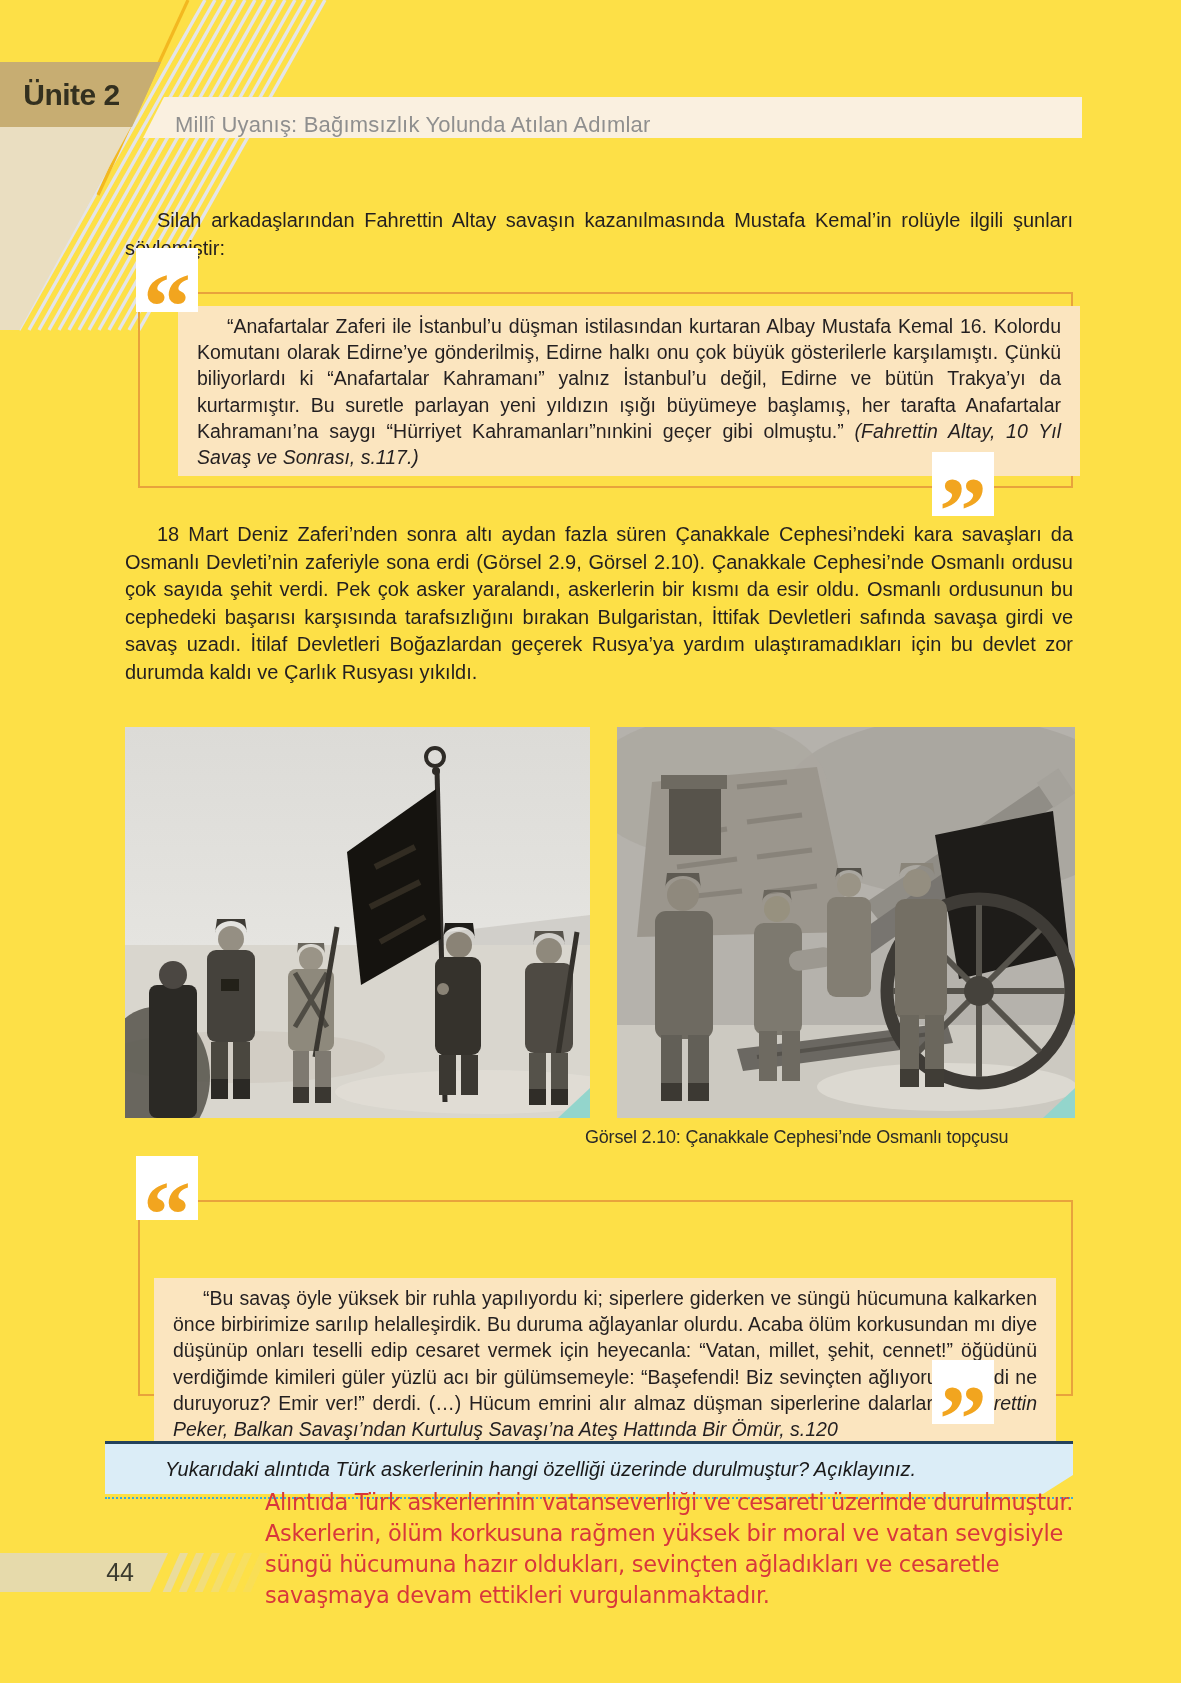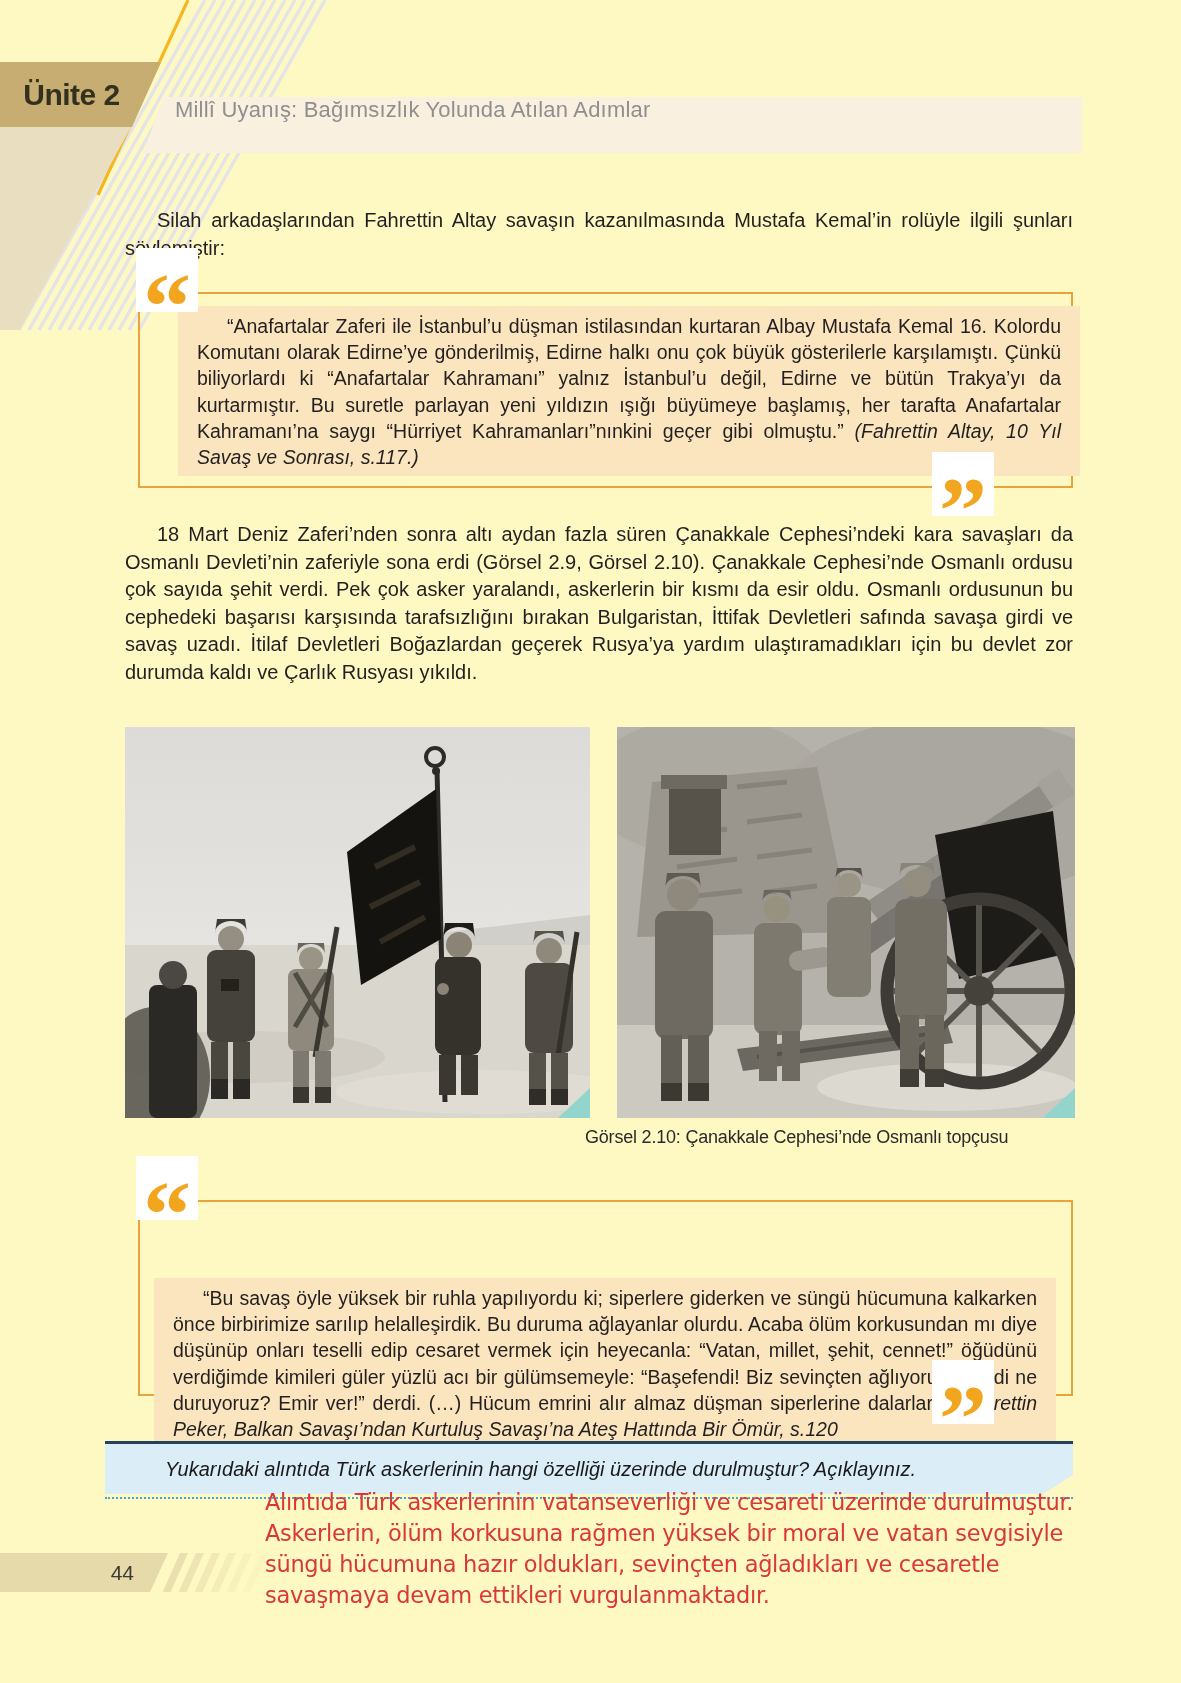--- a/index.html
+++ b/index.html
@@ -4,40 +4,40 @@
 <style>
   :root{
     --c-tan:#C7AD72; --c-wedge:#EADEC1; --c-band:#FAF0E0; --c-gold:#F3B820;
     --c-orange:#F2A51F; --c-qborder:#E8A33C; --c-cream:#FBE5BF;
     --c-teal:#93D5CC; --c-navy:#24425C; --c-qbox:#DBEDF7; --c-dot:#3FA9DC;
     --c-red:#D8373B; --c-pband:#E6DAAB; --c-text:#231F20;
   }
   html,body{margin:0;padding:0;background:#f2f2f2;}
   .page{
     position:relative; width:1181px; height:1683px; margin:0 auto;
-    background:#fef9c3; overflow:hidden;
+    background:#fde047; overflow:hidden;
     font-family:"Liberation Sans", sans-serif; color:var(--c-text);
   }
   .abs{position:absolute;}
   
   .hdr-svg{left:0; top:0;}
   .unit-block{
     left:0; top:62px; width:161px; height:65px; background:var(--c-tan);
     clip-path:polygon(0 0,100% 0,calc(100% - 29px) 100%,0 100%);
     display:flex; align-items:center; justify-content:center;
   }
   .unit-block span{font-size:30px; font-weight:bold; color:#33301F; letter-spacing:-.5px; padding-right:18px;}
   .unit-wedge{
     left:0; top:127px; width:131px; height:203px; background:var(--c-wedge);
     clip-path:polygon(0 0,100% 0,15% 100%,0 100%);
   }
   .subtitle-band{
-    left:143px; top:97px; width:939px; height:56px; background:var(--c-band);
+    left:143px; top:97px; width:939px; height:41px; background:var(--c-band);
     clip-path:polygon(21px 0,100% 0,100% 100%,0 100%);
-    display:flex; align-items:flex-start;
+    display:flex; align-items:flex-end;
   }
   .subtitle-band span{color:#8F8F8F; font-size:22px; padding-left:32px; letter-spacing:.2px;}
   
   .para{
     left:125px; width:948px; font-size:20px; line-height:27.5px;
     text-align:justify; text-indent:32px; color:var(--c-text);margin-top:29px;
   }
   
   .qborder{
     left:138px; width:935px; height:196px;
@@ -77,21 +77,21 @@
     left:265px; top:1487px; width:845px; color:var(--c-red);
     font-family:"DejaVu Sans", sans-serif; font-size:22.5px; line-height:31px;
     letter-spacing:-.3px;
   }
   
   .page-band{
     left:0; top:1553px; width:168px; height:39px; background:var(--c-pband);
     clip-path:polygon(0 0,100% 0,calc(100% - 18px) 100%,0 100%);
     display:flex; align-items:center; justify-content:flex-end;
   }
-  .page-band span{font-size:21px; color:#3B3B2E; padding-right:34px;}
+  .page-band span{font-size:25px; color:#3B3B2E; padding-right:34px;}
   .band-stripe{top:1553px; height:39px; width:8px; background:var(--c-pband);
     transform:skewX(-24deg); transform-origin:top left;}
 </style>
 </head>
 <body>
 
 <div class="page">
 
   <svg class="abs hdr-svg" width="400" height="340" viewBox="0 0 400 340">
     <g stroke="#E4E4E8" stroke-width="3.4">

